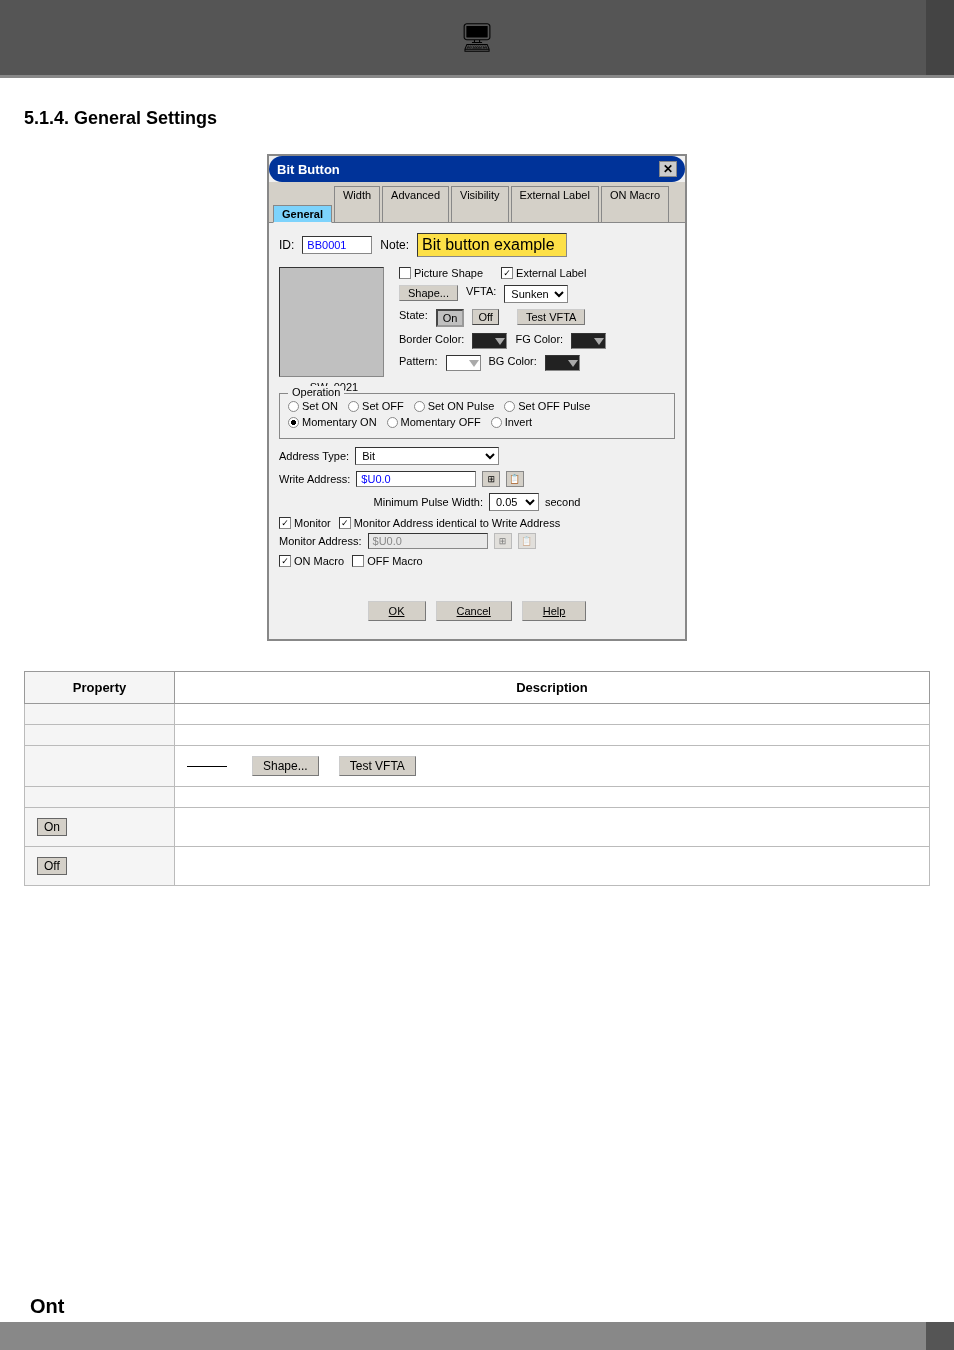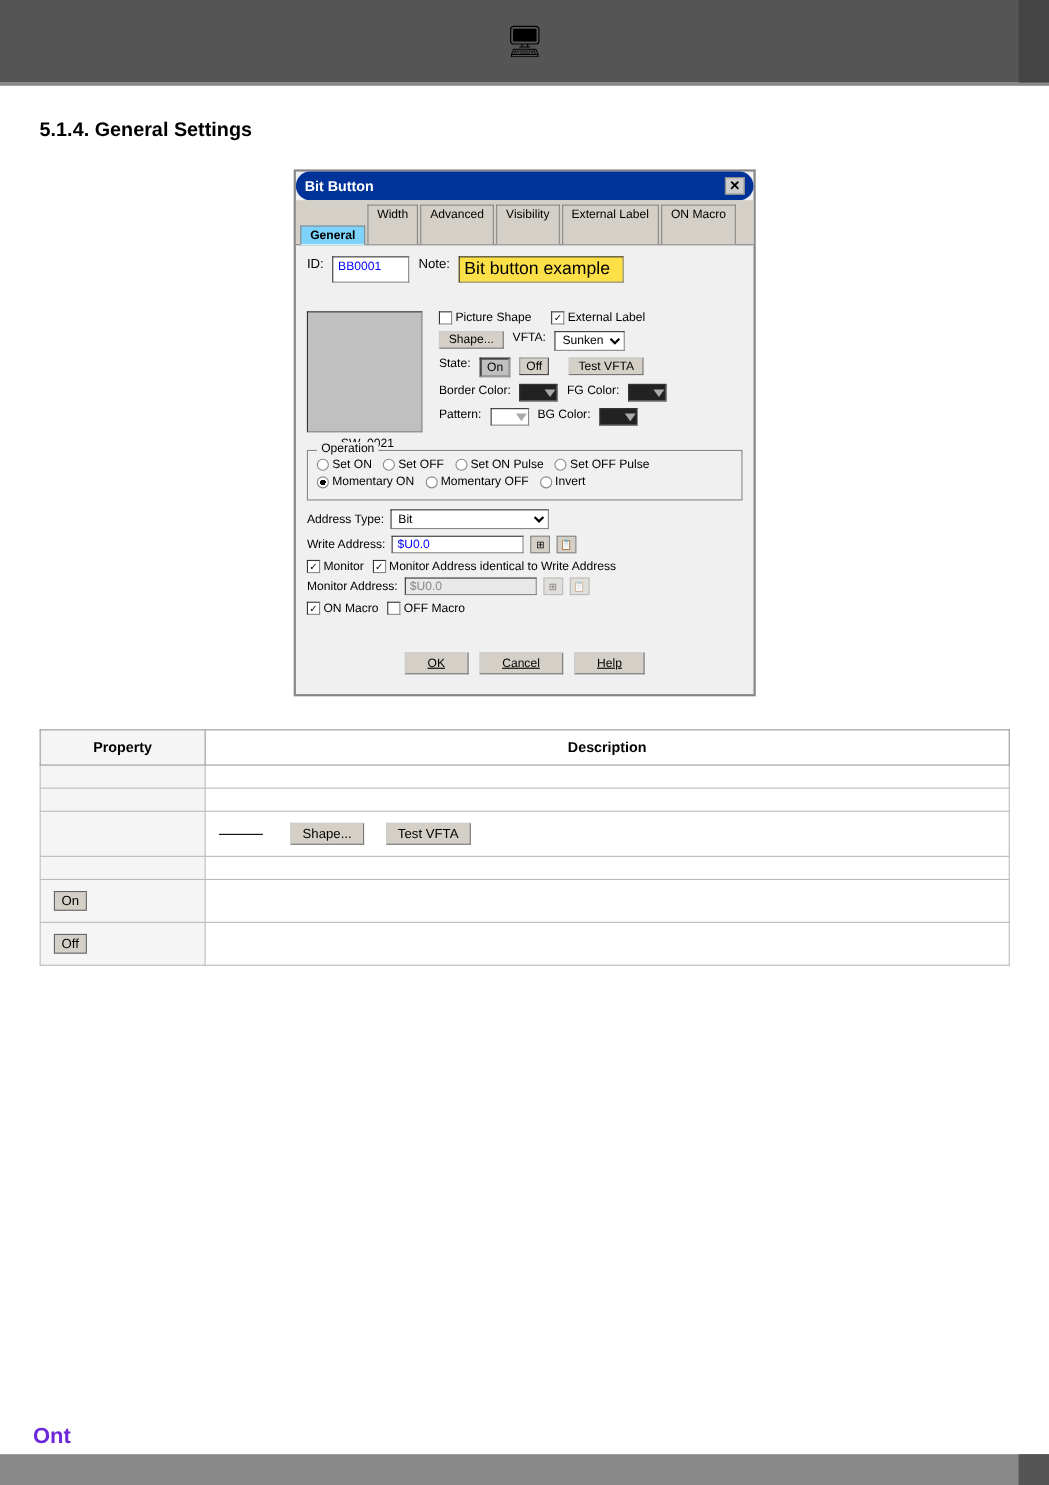--- a/index.html
+++ b/index.html
@@ -35,21 +35,21 @@
     }
 
     
     .top-divider {
       height: 3px;
       background: #888;
     }
 
     
     .main-content {
-      padding: 30px 36px;
+      padding: 30px 24px;
     }
 
     .section-title {
       font-size: 18px;
       font-weight: bold;
       margin-bottom: 25px;
     }
 
     
     .dialog {
@@ -111,21 +111,22 @@
       margin-bottom: -1px;
       margin-top: 19px;
     }
 
     .dialog-body {
       padding: 10px;
     }
 
     .id-row {
       display: flex;
-      margin-bottom: 26px;
+      align-items: center;
+      margin-bottom: 10px;
       gap: 8px;
     }
 
     .id-label { font-size: 12px; }
 
     .id-input {
       border: 1px inset #888;
       background: white;
       padding: 2px 4px;
       width: 70px;
@@ -467,21 +468,21 @@
       height: 28px;
       background: #555;
     }
 
     .ont-text {
       position: absolute;
       bottom: 32px;
       left: 30px;
       font-size: 20px;
       font-weight: bold;
-      color: #6d28d9;
+      color: #000000;
     }
   </style>
 </head>
 <body>
 
 <div class="top-bar">
   <span class="top-bar-icon">🖥</span>
   <div class="top-bar-right-block"></div>
 </div>
 <div class="top-divider"></div>
@@ -618,20 +619,27 @@
         </select>
       </div>
 
       <div class="address-row">
         <span>Write Address:</span>
         <div class="address-input">$U0.0</div>
         <div class="addr-icon">⊞</div>
         <div class="addr-icon">📋</div>
       </div>
 
+      <div class="pulse-row">
+        <span>Minimum Pulse Width:</span>
+        <select class="pulse-select">
+          <option>0.05</option>
+        </select>
+        <span>second</span>
+      </div>
 
       <div class="monitor-row">
         <label class="checkbox-label">
           <div class="win-checkbox">✓</div>
           <span>Monitor</span>
         </label>
         <label class="checkbox-label">
           <div class="win-checkbox">✓</div>
           <span>Monitor Address identical to Write Address</span>
         </label>

